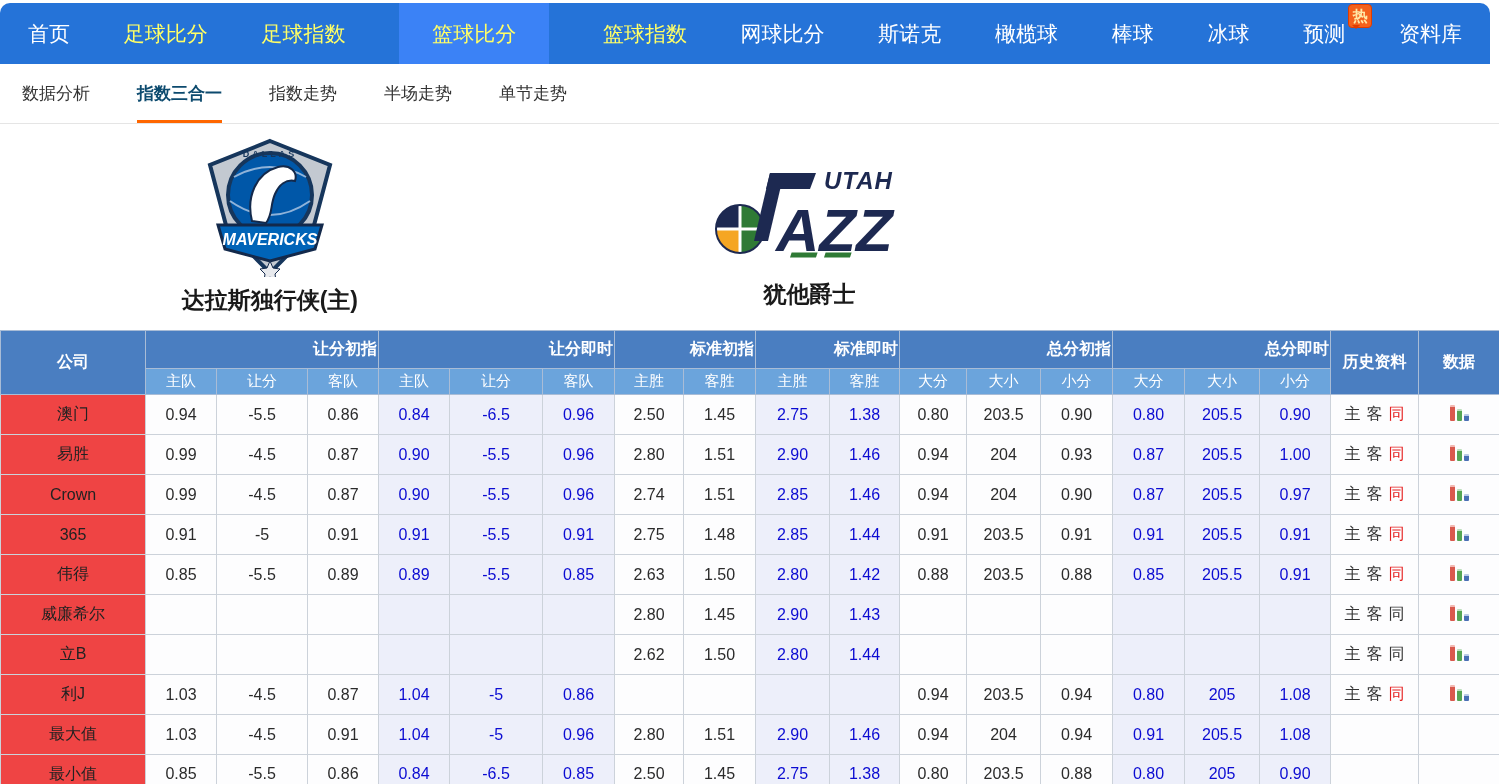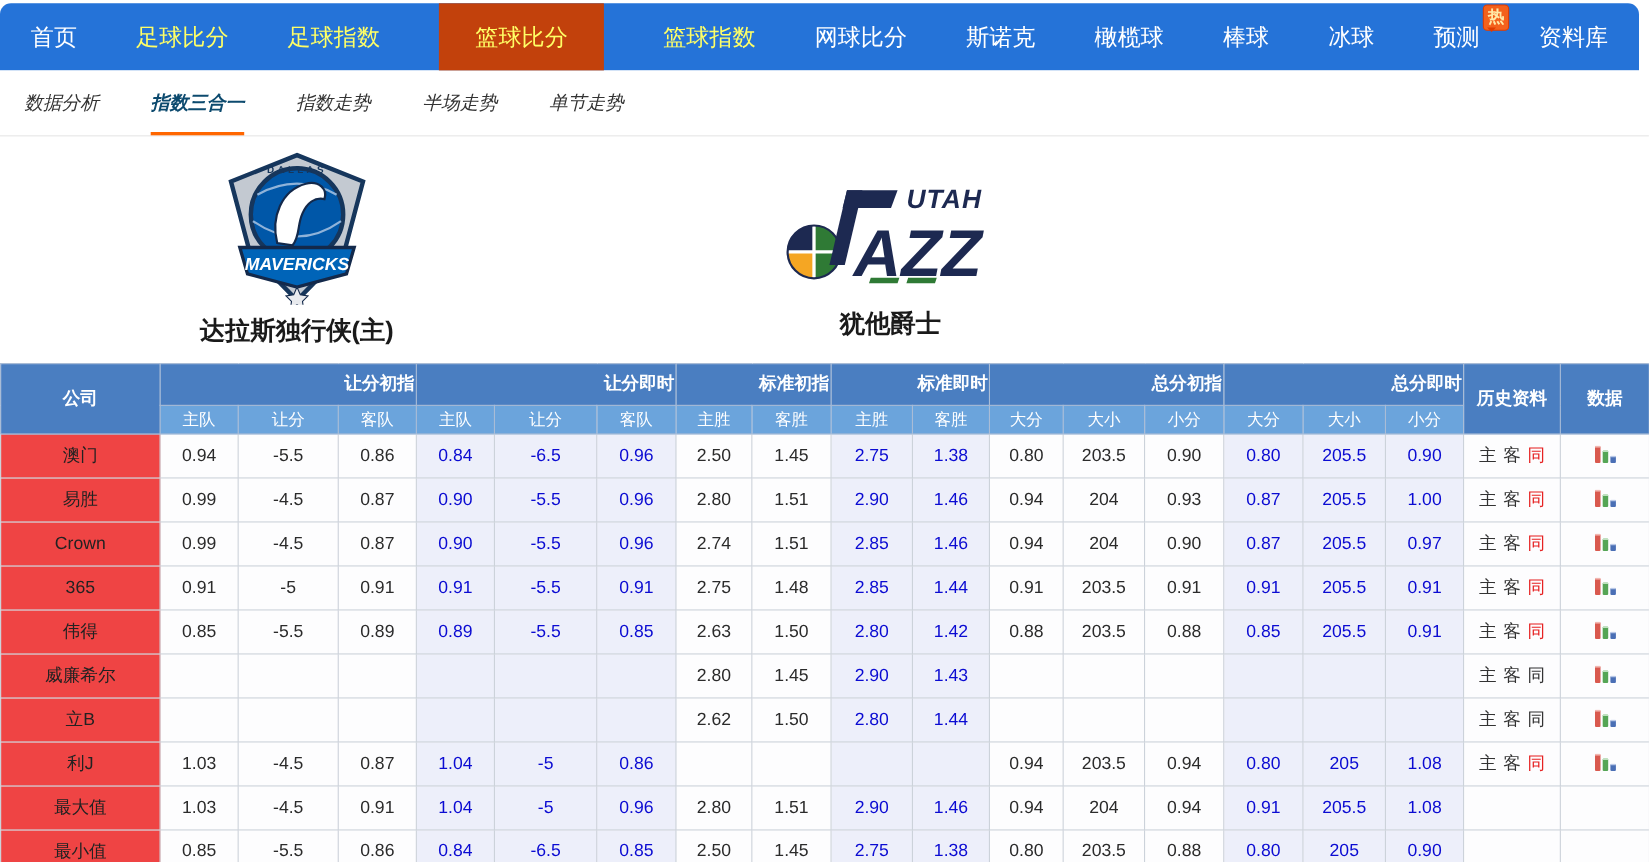--- a/index.html
+++ b/index.html
@@ -4,29 +4,29 @@
 <style>
   * { box-sizing: border-box; }
   html,body { margin:0; padding:0; background:#fff; }
   body { width:1499px; height:784px; overflow:hidden; font-family:"Liberation Sans","DejaVu Sans",sans-serif; }
 
   
   .topnav { background:#2573d8; height:61px; margin:3px 9px 0 0; border-radius:10px 10px 0 0;
             display:flex; align-items:stretch; justify-content:space-between; padding:0 28px; }
   .nav-item { display:flex; align-items:center; color:#ffffff; font-size:21px; cursor:pointer; position:relative; white-space:nowrap; }
   .nav-item.yellow { color:#ffff66; }
-  .nav-item.active { background:#c2410c; padding:0 33px; }
+  .nav-item.active { background:#3b82f6; padding:0 33px; }
   .hot-badge { position:absolute; top:1px; right:-27px; width:24px; height:24px; background:#f4611c;
                border:1px solid #e03c00; border-radius:4px; color:#ffe9a8; font-size:15px; line-height:22px;
                text-align:center; font-weight:bold; }
   .hot-badge:after { content:""; position:absolute; left:3px; bottom:-6px; border:4px solid transparent; border-top-color:#e03c00; }
 
   
   .subnav { height:60px; display:flex; align-items:stretch; padding-left:22px; gap:47px; border-bottom:1px solid #e5e5e5; background:#fff; }
-  .subnav-item { font-size:17px; color:#333; cursor:pointer; display:flex; align-items:center; border-bottom:3px solid transparent; padding-top:3px;font-style:italic; }
+  .subnav-item { font-size:17px; color:#333; cursor:pointer; display:flex; align-items:center; border-bottom:3px solid transparent; padding-top:3px; }
   .subnav-item.active { color:#0c4a6e; font-weight:bold; border-bottom-color:#f60; }
 
   
   .match-info { display:flex; padding:13px 0 14px; }
   .team-col { width:36%; display:flex; flex-direction:column; align-items:center; }
   .center-col { width:28%; display:flex; flex-direction:column; align-items:center; text-align:center; }
   .team-name { font-size:23px; font-weight:bold; color:#1a1a1a; margin-top:8px; }
   .m-date { font-size:21px; color:#333; margin-top:13px; }
   .m-venue { font-size:19px; color:#333; margin-top:19px; }
   .m-count { font-size:19px; color:#333; margin-top:21px; }

